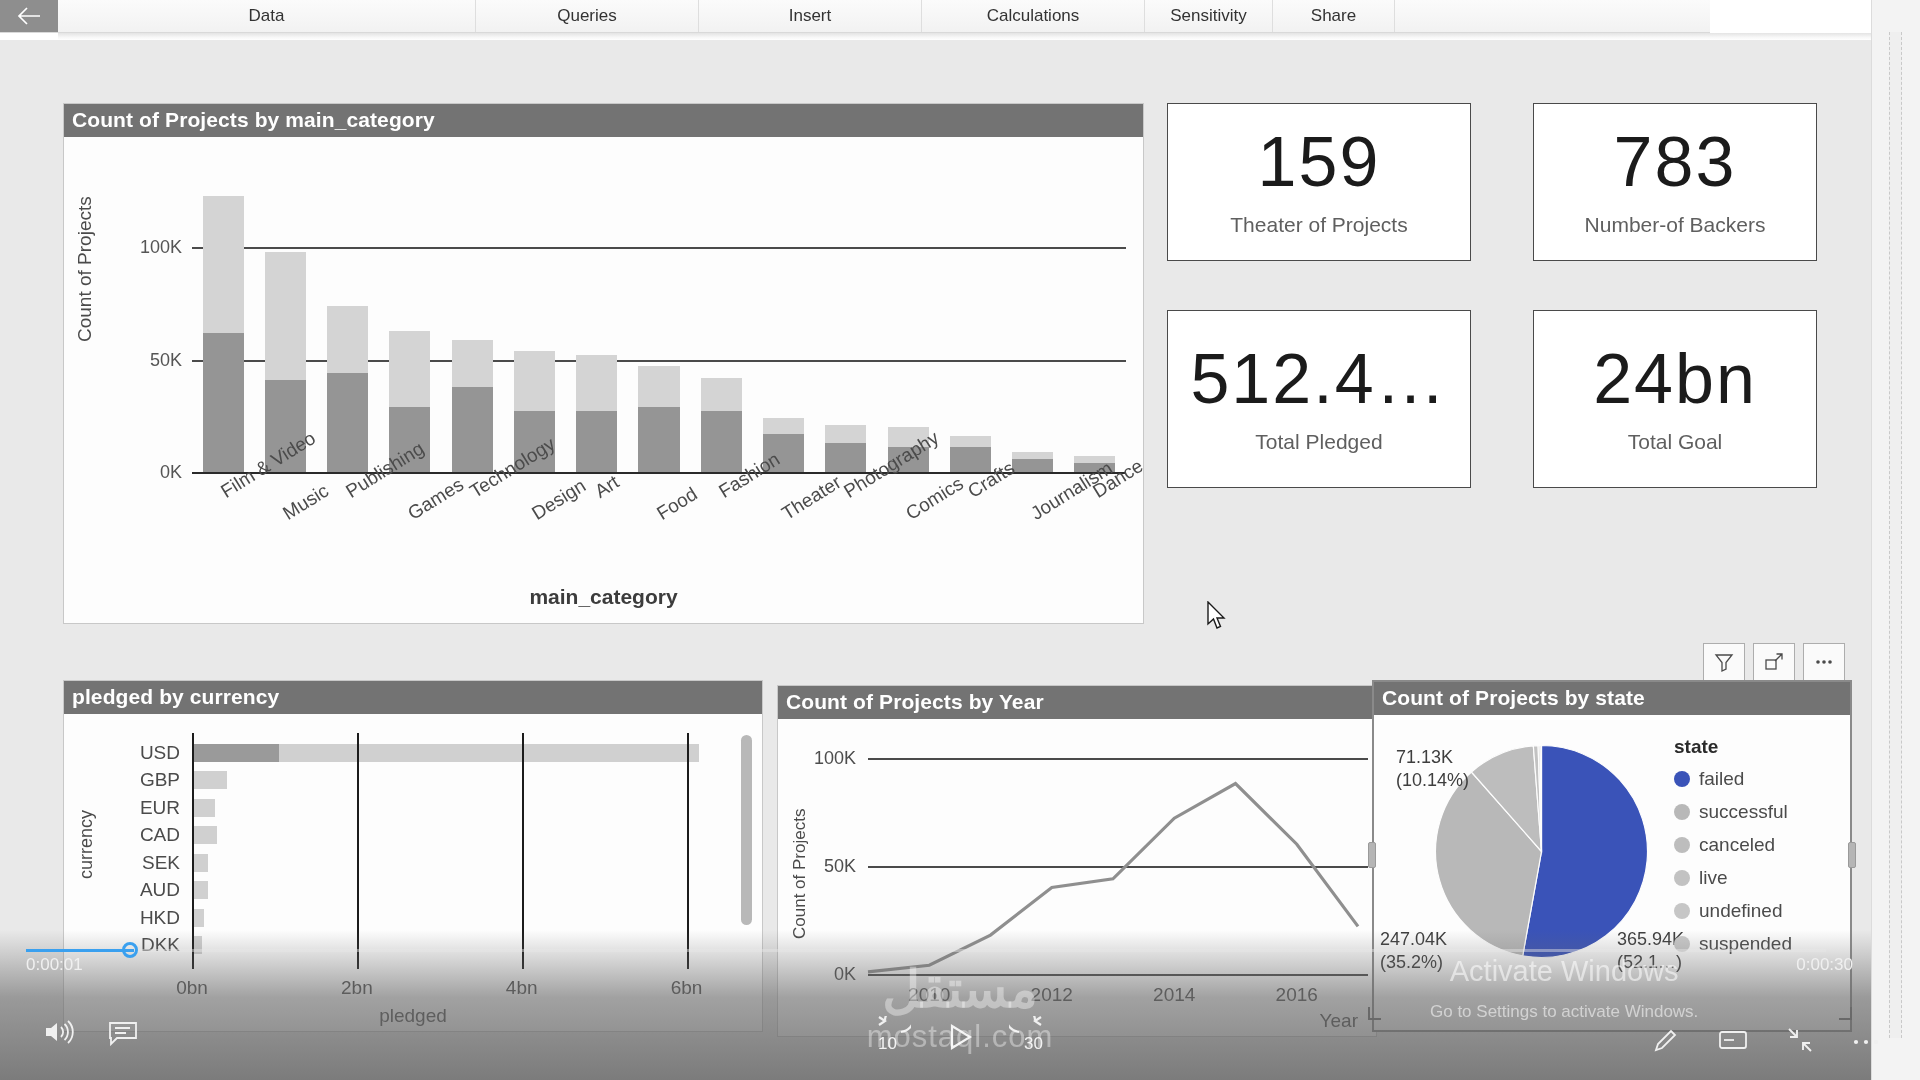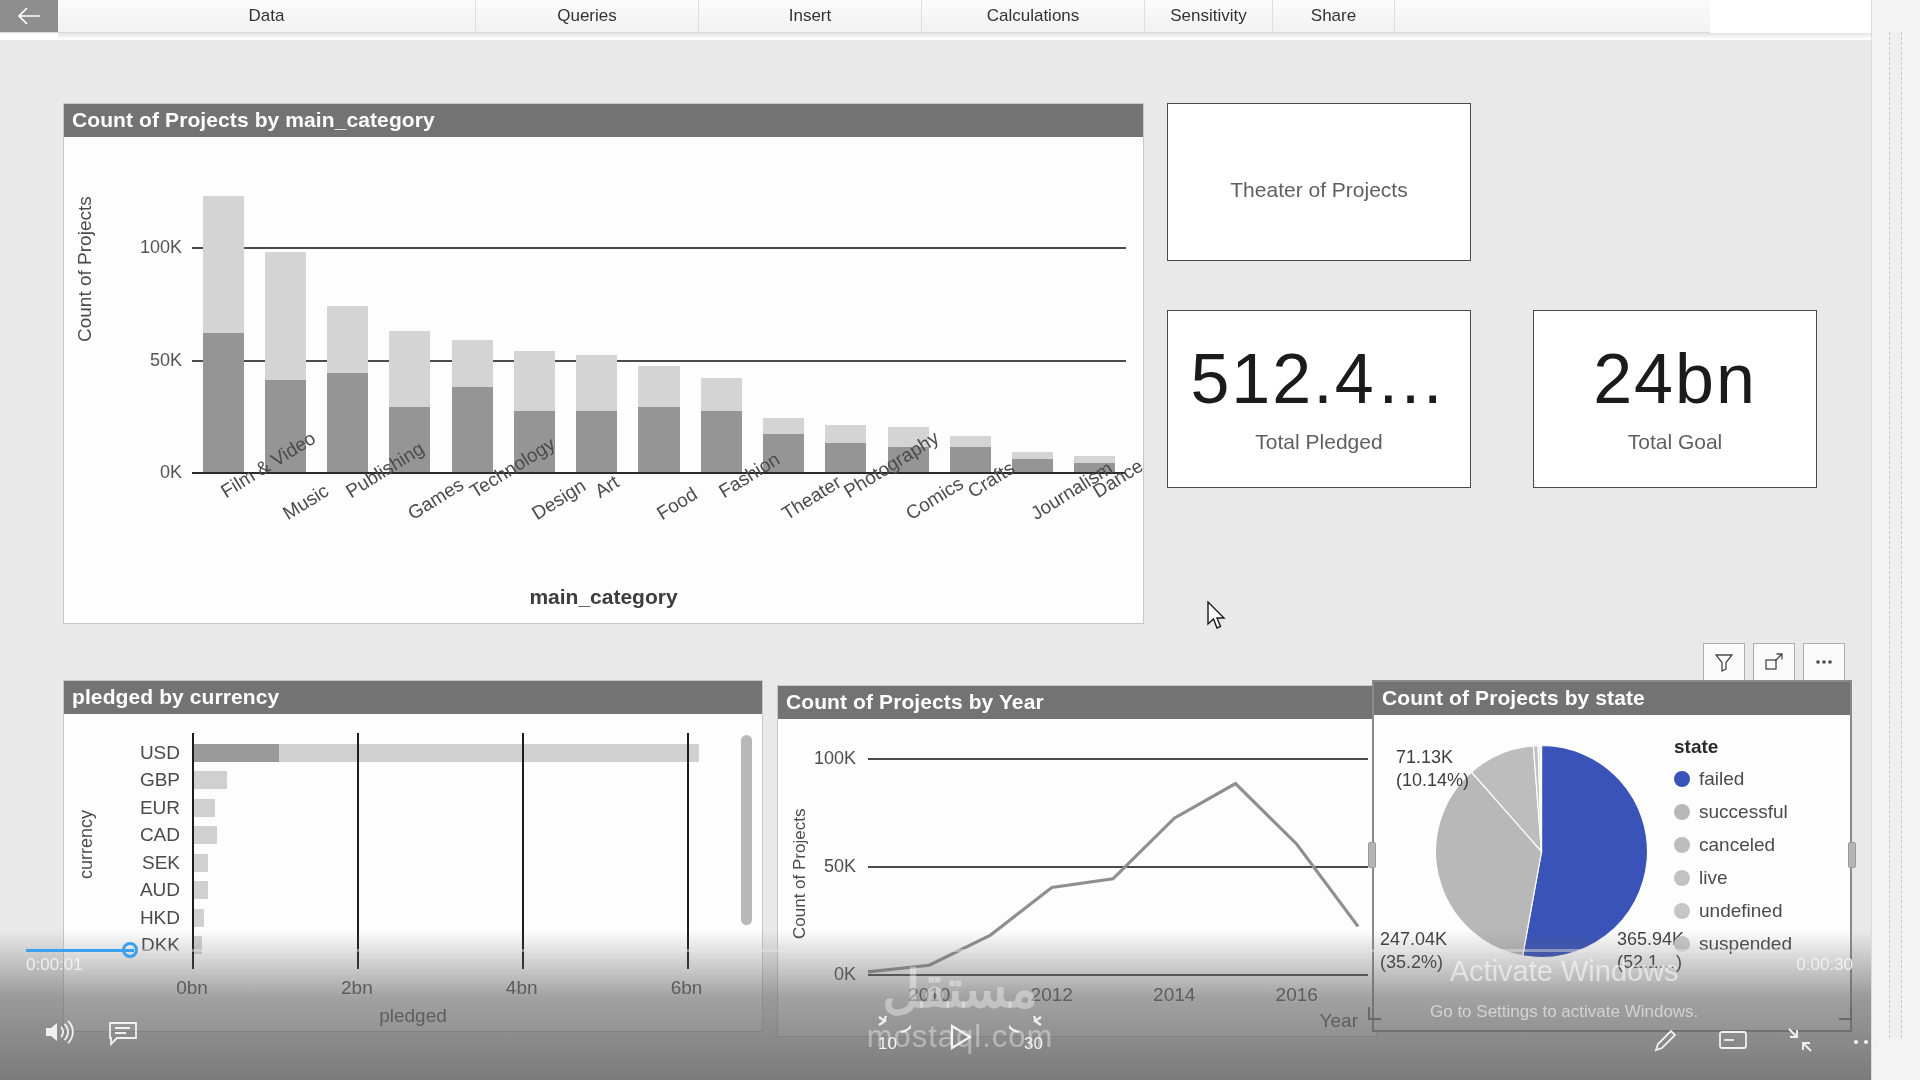--- a/index.html
+++ b/index.html
@@ -286,21 +286,26 @@
           <div class="cat-label" style="left: 775.8px; top: 342px;">Photography</div>
           <div class="cat-label" style="left: 838.067px; top: 364px;">Comics</div>
           <div class="cat-label" style="left: 900.333px; top: 342px;">Crafts</div>
           <div class="cat-label" style="left: 962.6px; top: 364px;">Journalism</div>
           <div class="cat-label" style="left: 1024.87px; top: 342px;">Dance</div>
         </div>
     </div>
   </div>
 
   <div class="kpi" style="left:1167px; top:63px; width:304px; height:158px;">
+    <div class="kpi-value">159</div>
     <div class="kpi-label">Theater of Projects</div>
+  </div>
+  <div class="kpi" style="left:1533px; top:63px; width:284px; height:158px;">
+    <div class="kpi-value">783</div>
+    <div class="kpi-label">Number-of Backers</div>
   </div>
   <div class="kpi" style="left:1167px; top:270px; width:304px; height:178px;">
     <div class="kpi-value">512.4…</div>
     <div class="kpi-label">Total Pledged</div>
   </div>
   <div class="kpi" style="left:1533px; top:270px; width:284px; height:178px;">
     <div class="kpi-value">24bn</div>
     <div class="kpi-label">Total Goal</div>
   </div>
 

